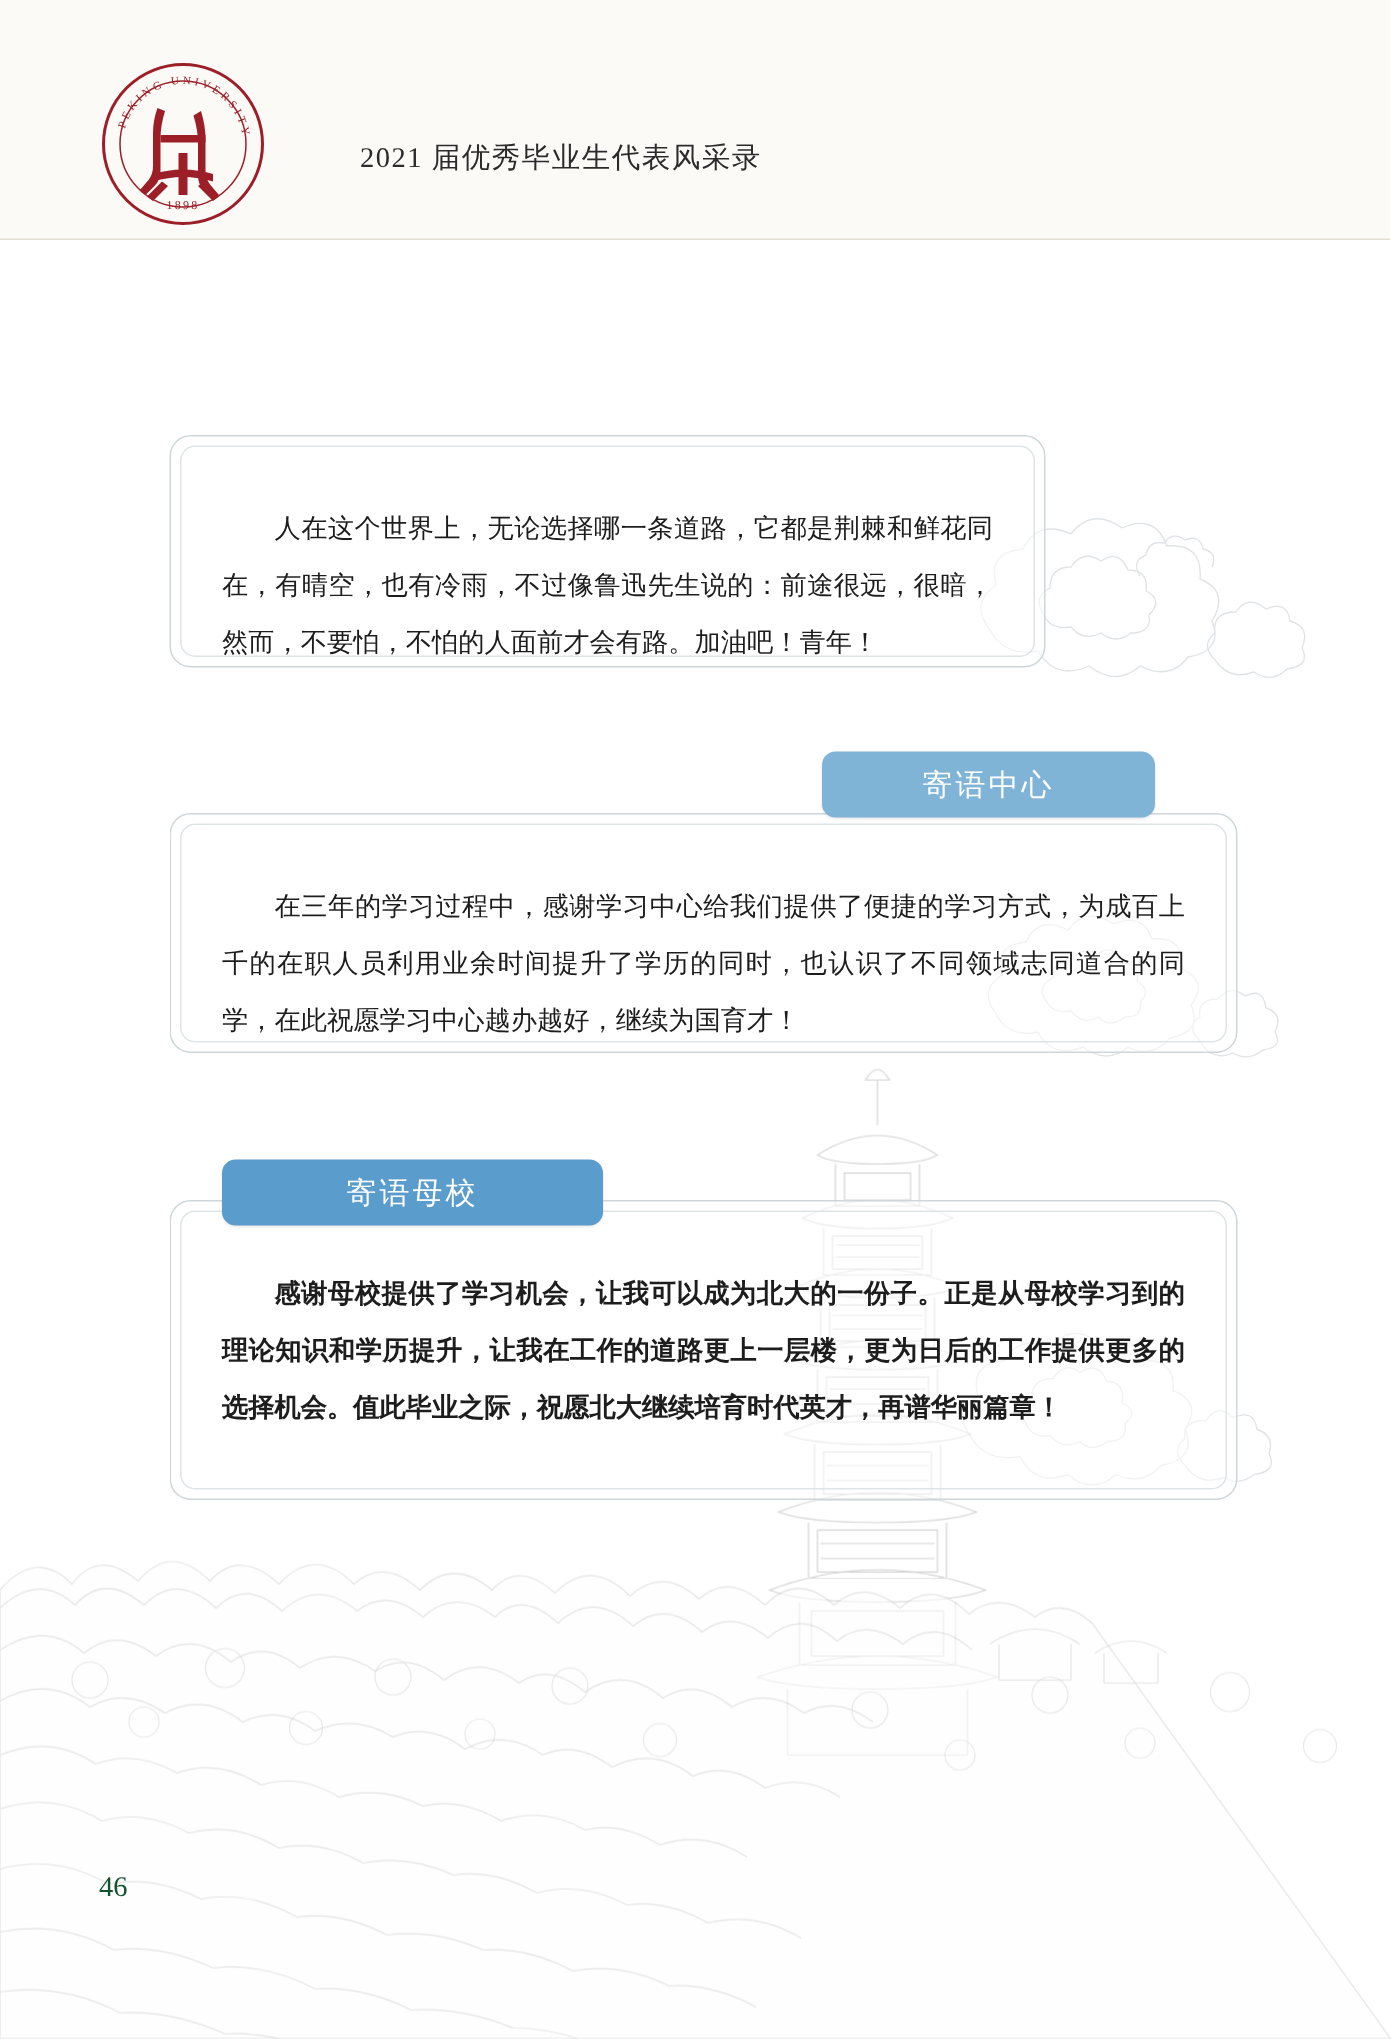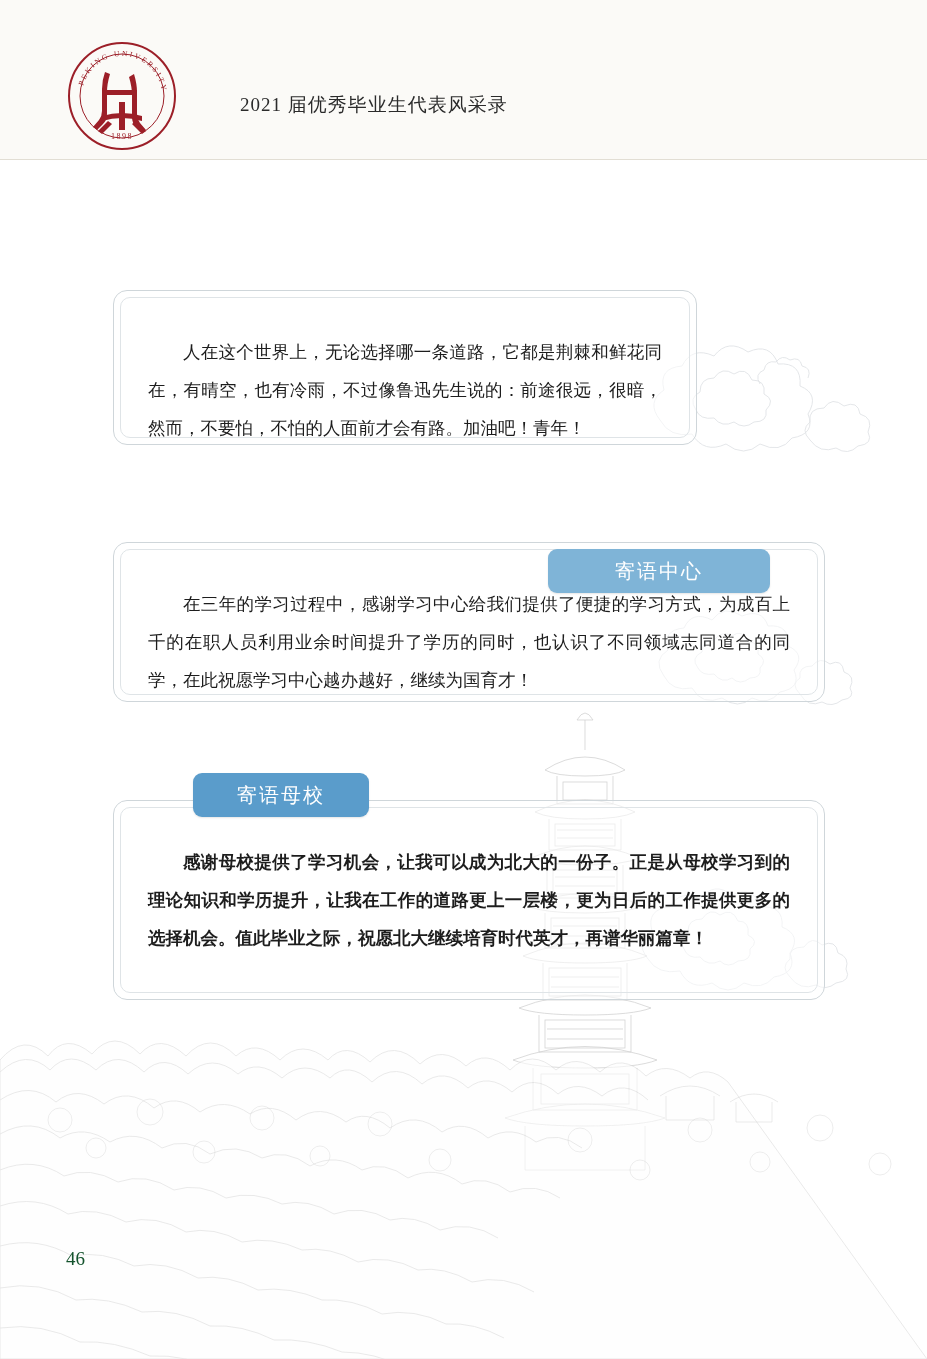--- a/index.html
+++ b/index.html
@@ -123,24 +123,24 @@
     text-justify: inter-ideograph;
     text-indent: 2em;
     font-family: "Liberation Serif", "DejaVu Serif", serif;
   }
 
   
   #card-1 { left: 113px; top: 290px; width: 584px; height: 155px; }
   #tab-1  { left: 136px; top: 249px; width: 222px; }
   
   #card-2 { left: 113px; top: 542px; width: 712px; height: 160px; }
-  #tab-2  { left: 548px; top: 501px; width: 222px; margin-top: 48px; }
+  #tab-2  { left: 548px; top: 501px; width: 222px; }
   
   #card-3 { left: 113px; top: 800px; width: 712px; height: 200px; font-weight: bold; }
-  #tab-3  { left: 148px; top: 773px; width: 176px; margin-left: 45px; }
+  #tab-3  { left: 148px; top: 773px; width: 254px; }
 
   
   .page-number {
     position: absolute;
     left: 66px;
     top: 1248px;
     font-size: 19px;
     color: #14532d;
     font-family: "Liberation Serif", "DejaVu Serif", serif;
   }

